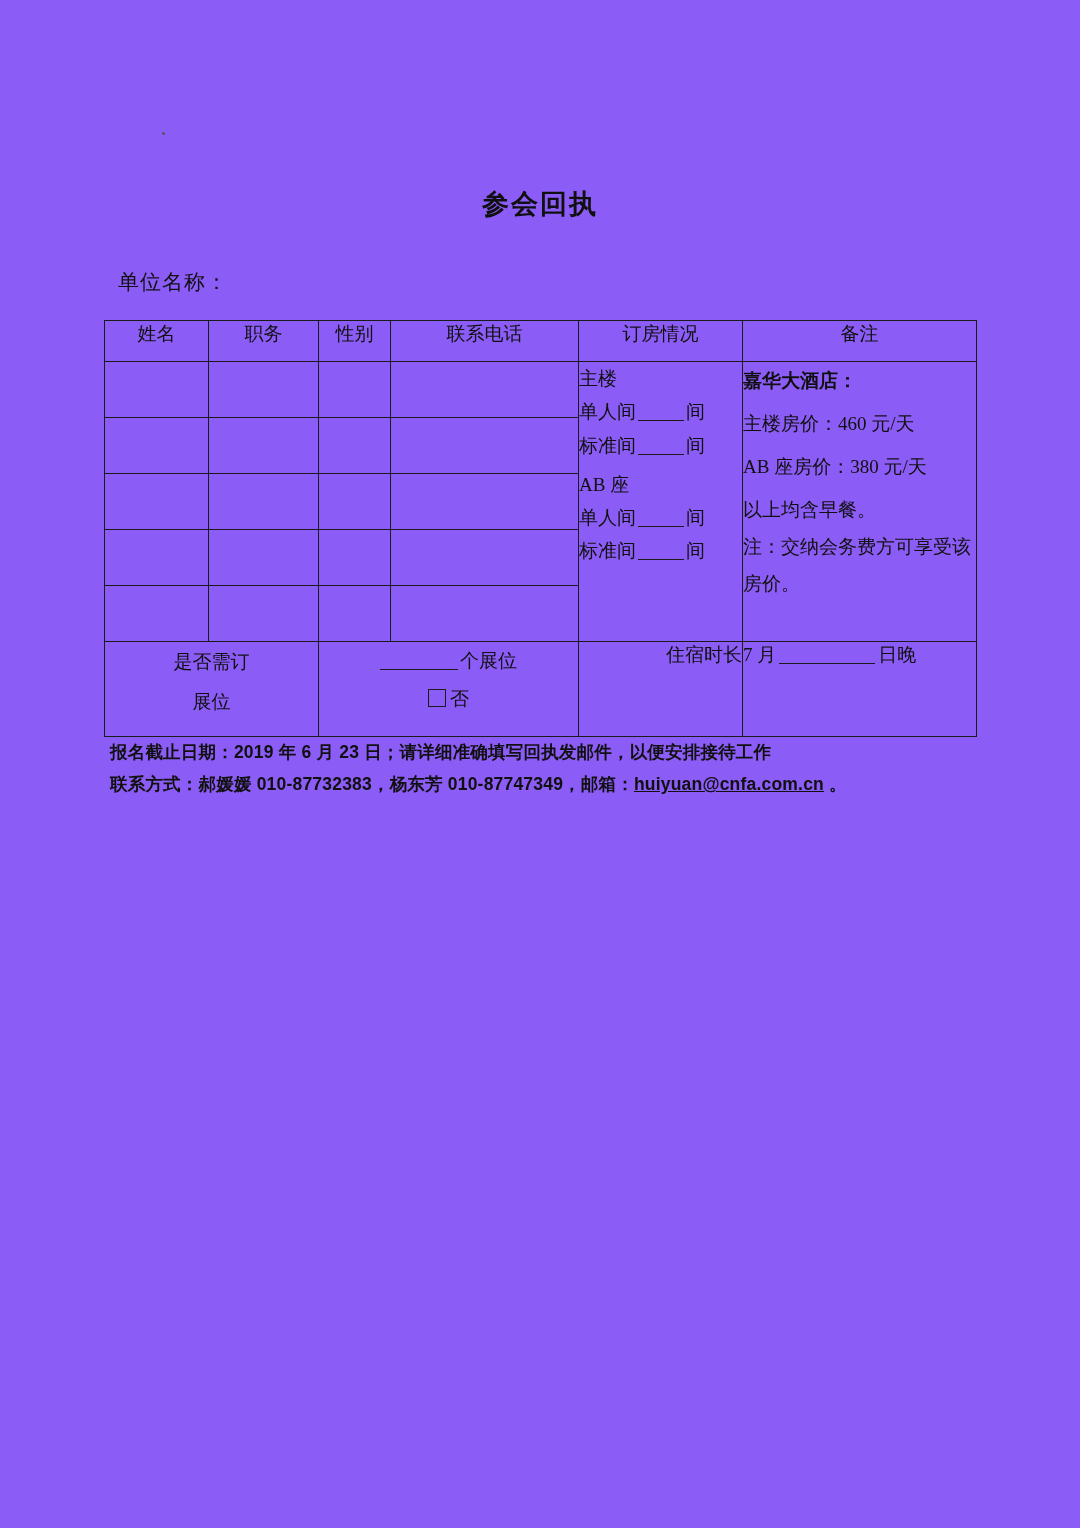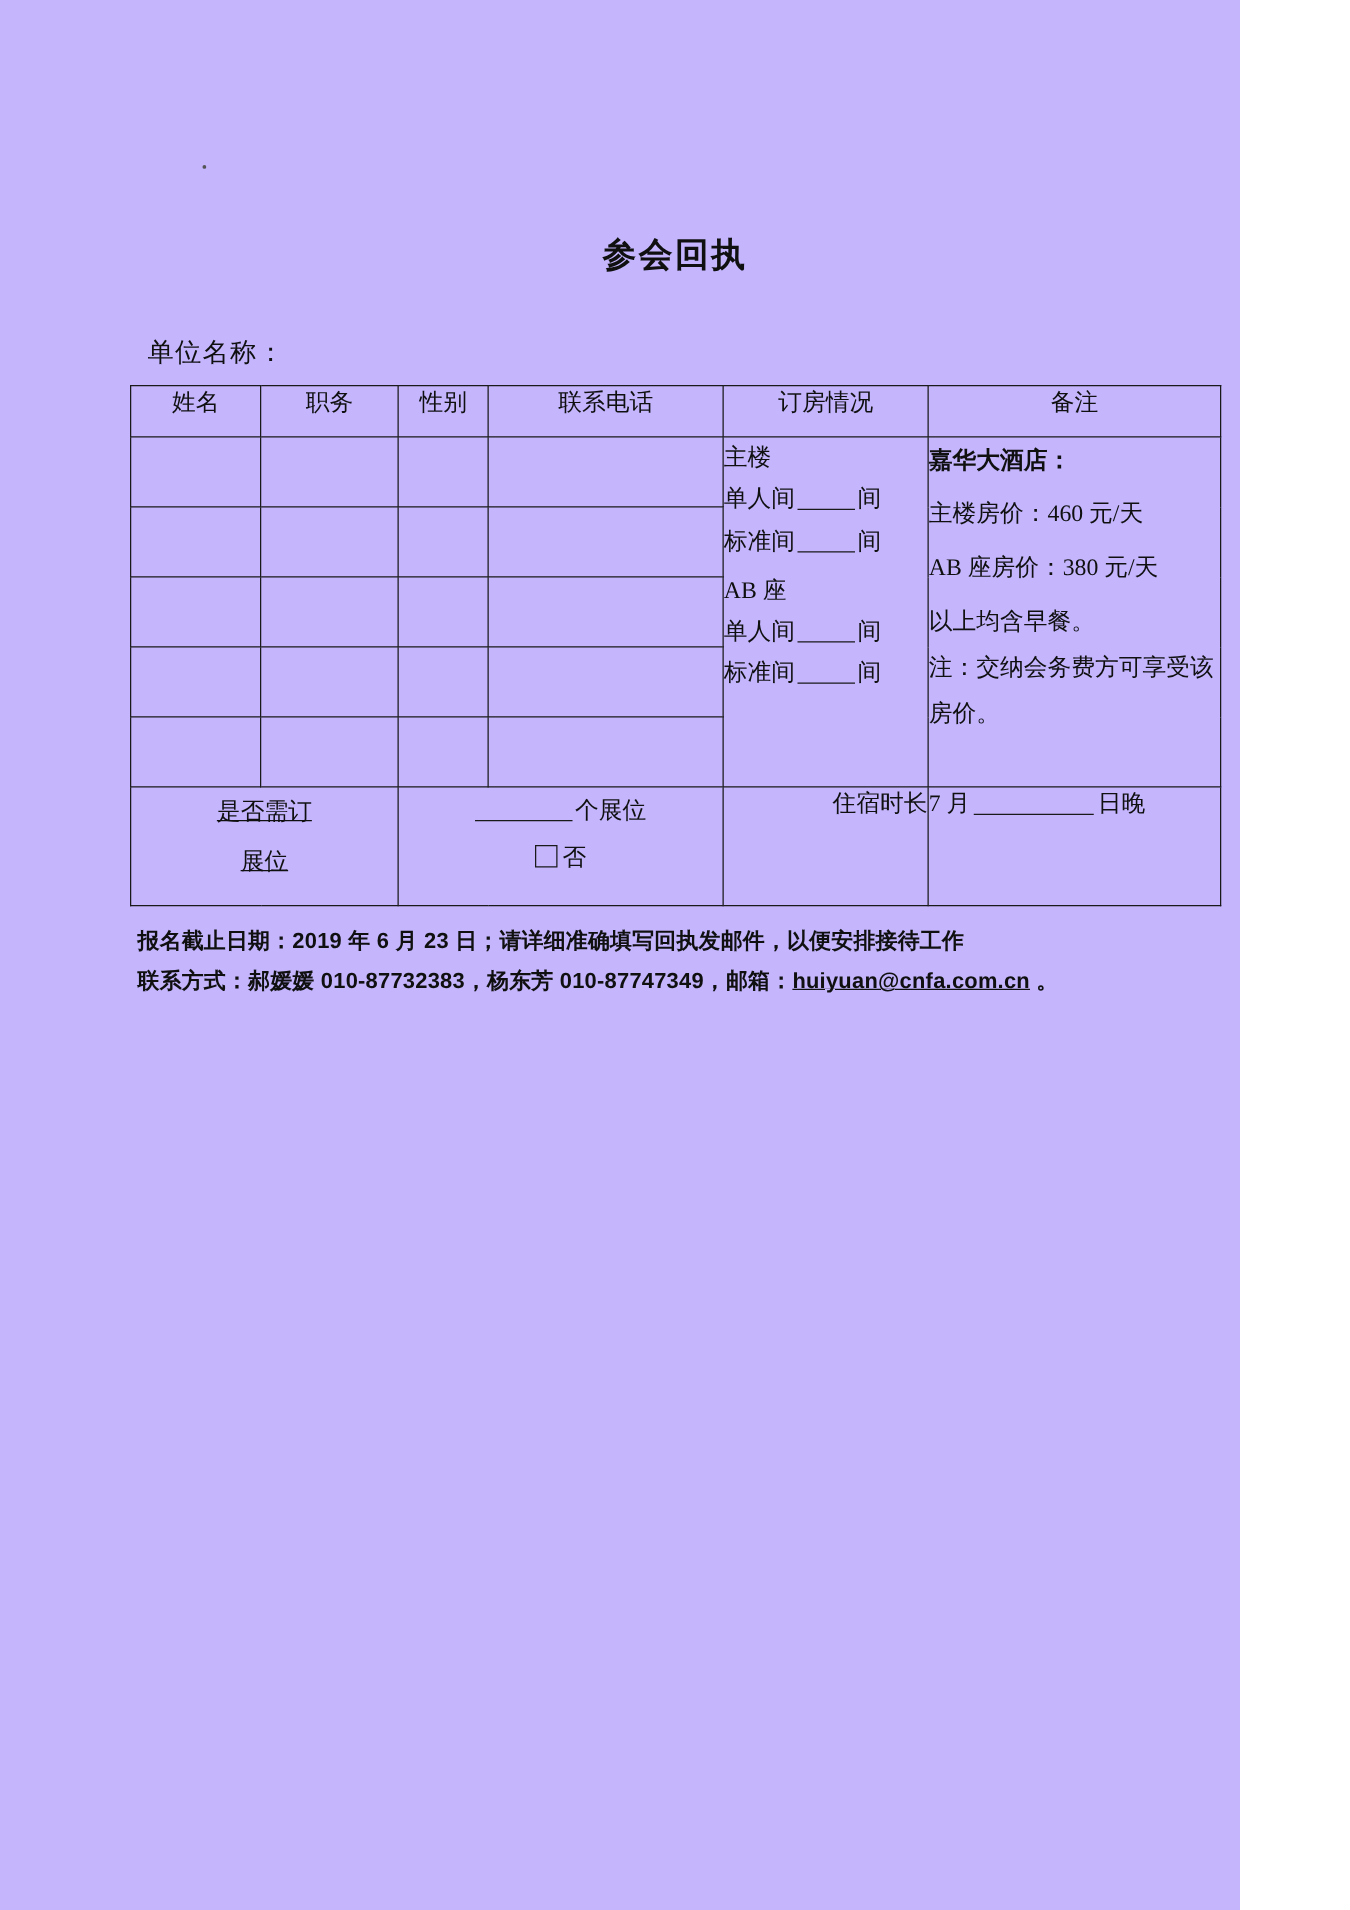--- a/index.html
+++ b/index.html
@@ -10,23 +10,23 @@
   body {
     width: 1080px;
     height: 1528px;
     font-family: "Liberation Serif", "DejaVu Serif", serif;
     color: #101010;
     position: relative;
     overflow: hidden;
   }
   .page {
     position: relative;
-    width: 992px;
+    width: 1080px;
     height: 1528px;
-    background: #c4b5fd;
+    background: #8b5cf6;
   }
   .speck {
     position: absolute;
     left: 162px;
     top: 132px;
     width: 3px;
     height: 3px;
     background: #555;
     border-radius: 50%;
   }
@@ -44,21 +44,21 @@
   .unit-name {
     position: absolute;
     top: 268px;
     left: 118px;
     font-size: 21px;
     letter-spacing: 1px;
     text-align: center;
   }
   table.main {
     position: absolute;
-    top: 308px;
+    top: 320px;
     left: 104px;
     width: 872px;
     border-collapse: collapse;
     table-layout: fixed;
   }
   table.main td {
     border: 1px solid #1a1a1a;
     padding: 0;
     vertical-align: top;
     font-size: 19px;
@@ -100,21 +100,20 @@
   .gap {
     display: block;
     height: 6px;
   }
   .booth-label {
     text-align: center;
     vertical-align: middle;
     line-height: 2.1;
     font-size: 20px;
     height: 94px;
-    text-decoration: underline;
   }
   .booth-body {
     vertical-align: middle;
     text-align: center;
     font-size: 20px;
     line-height: 2.0;
     padding: 6px 0;
   }
   .booth-body .blank-long {
     display: inline-block;

